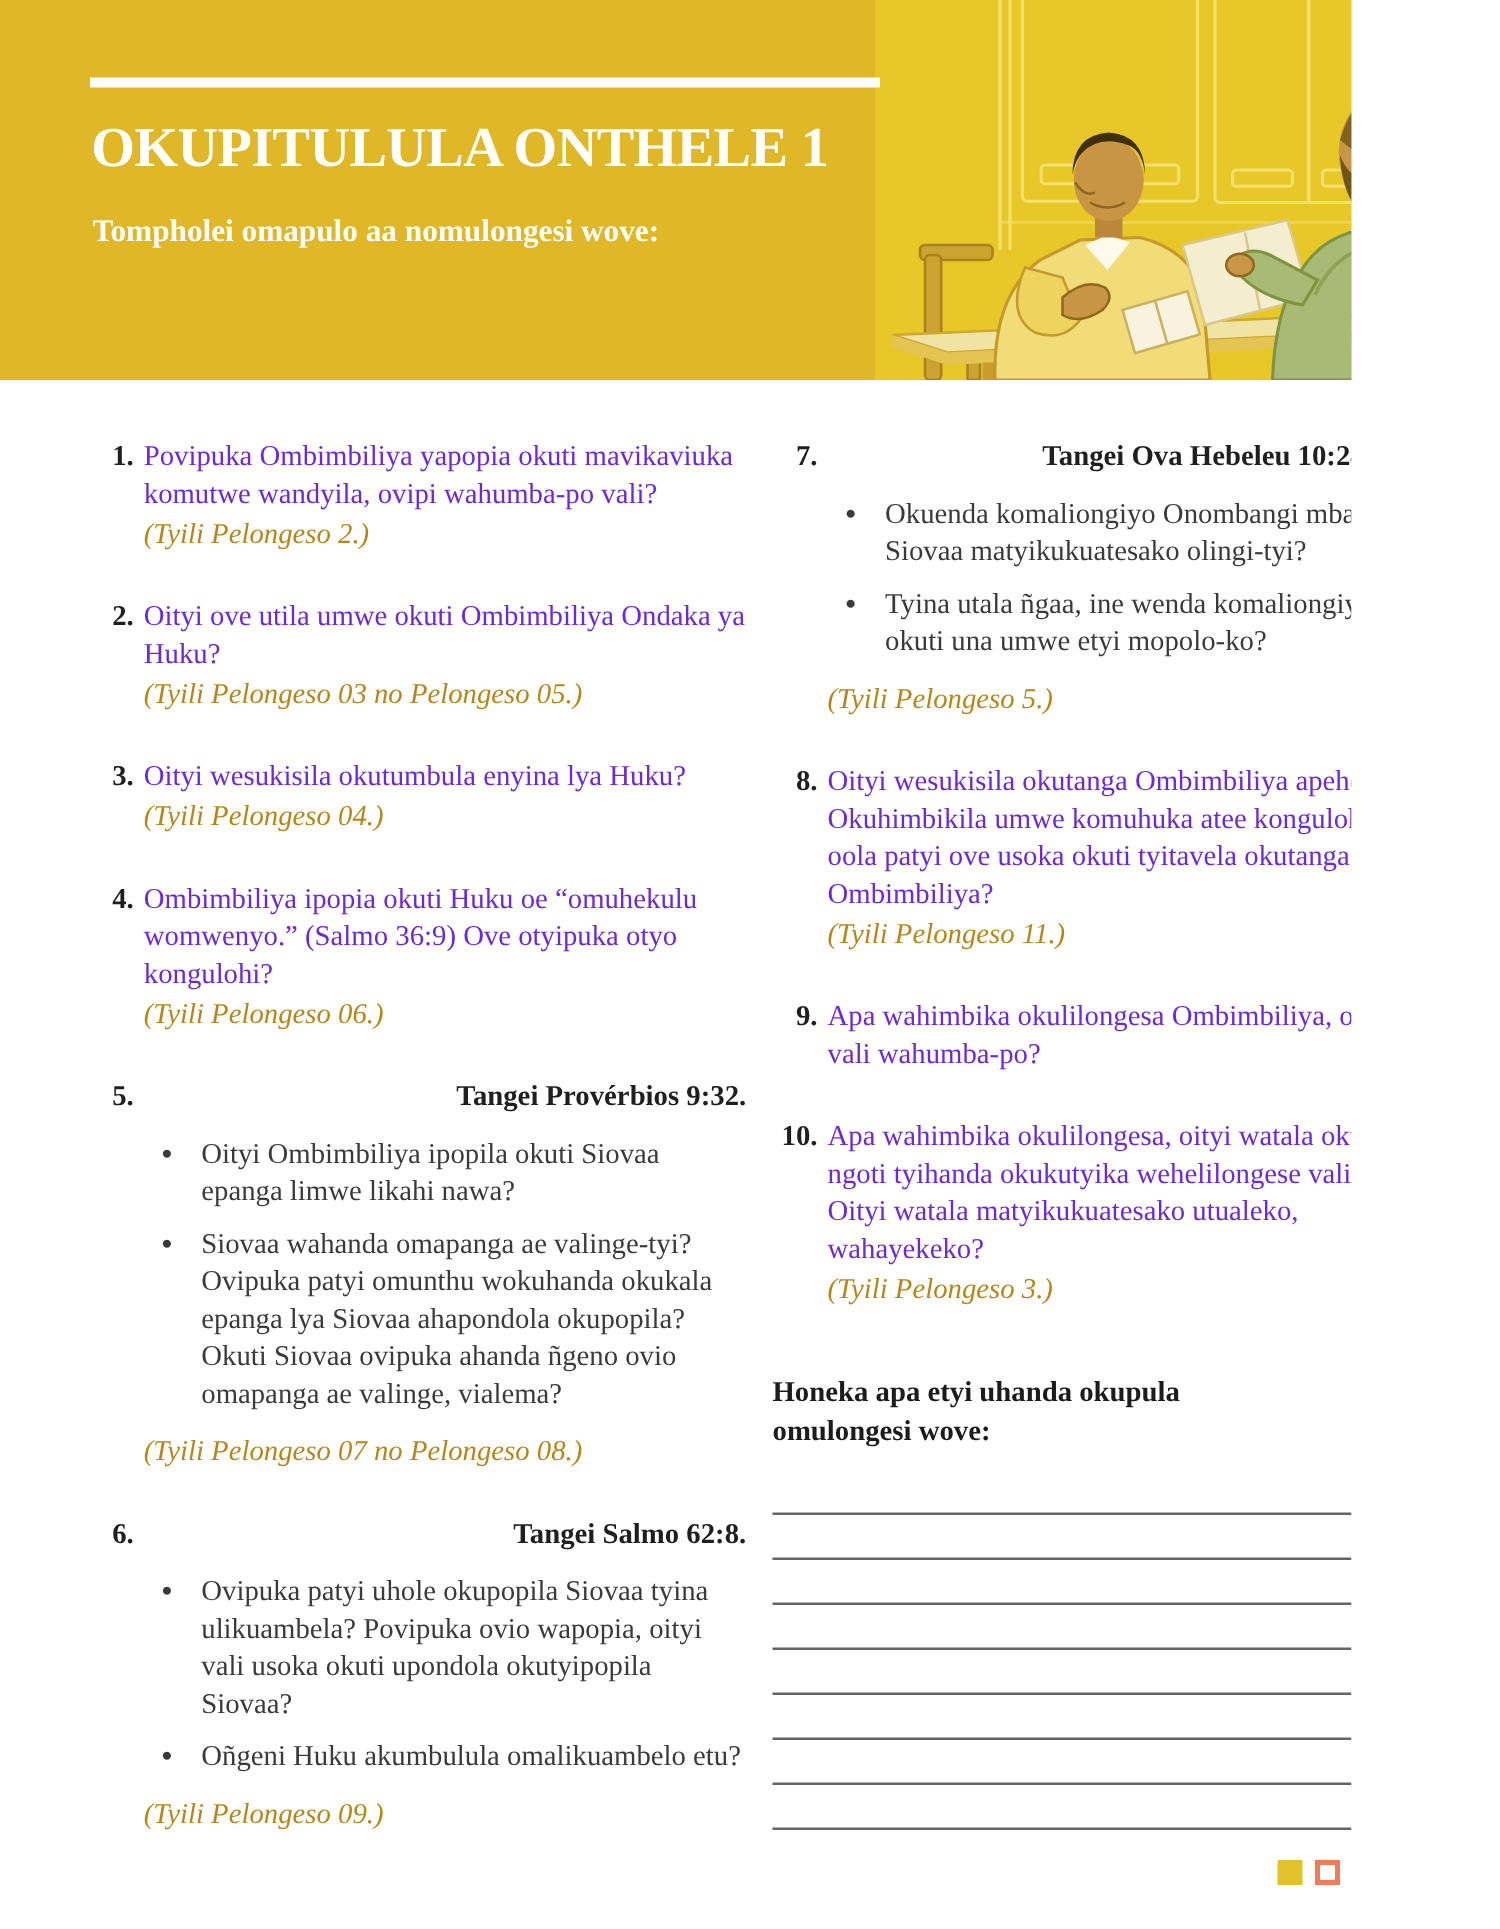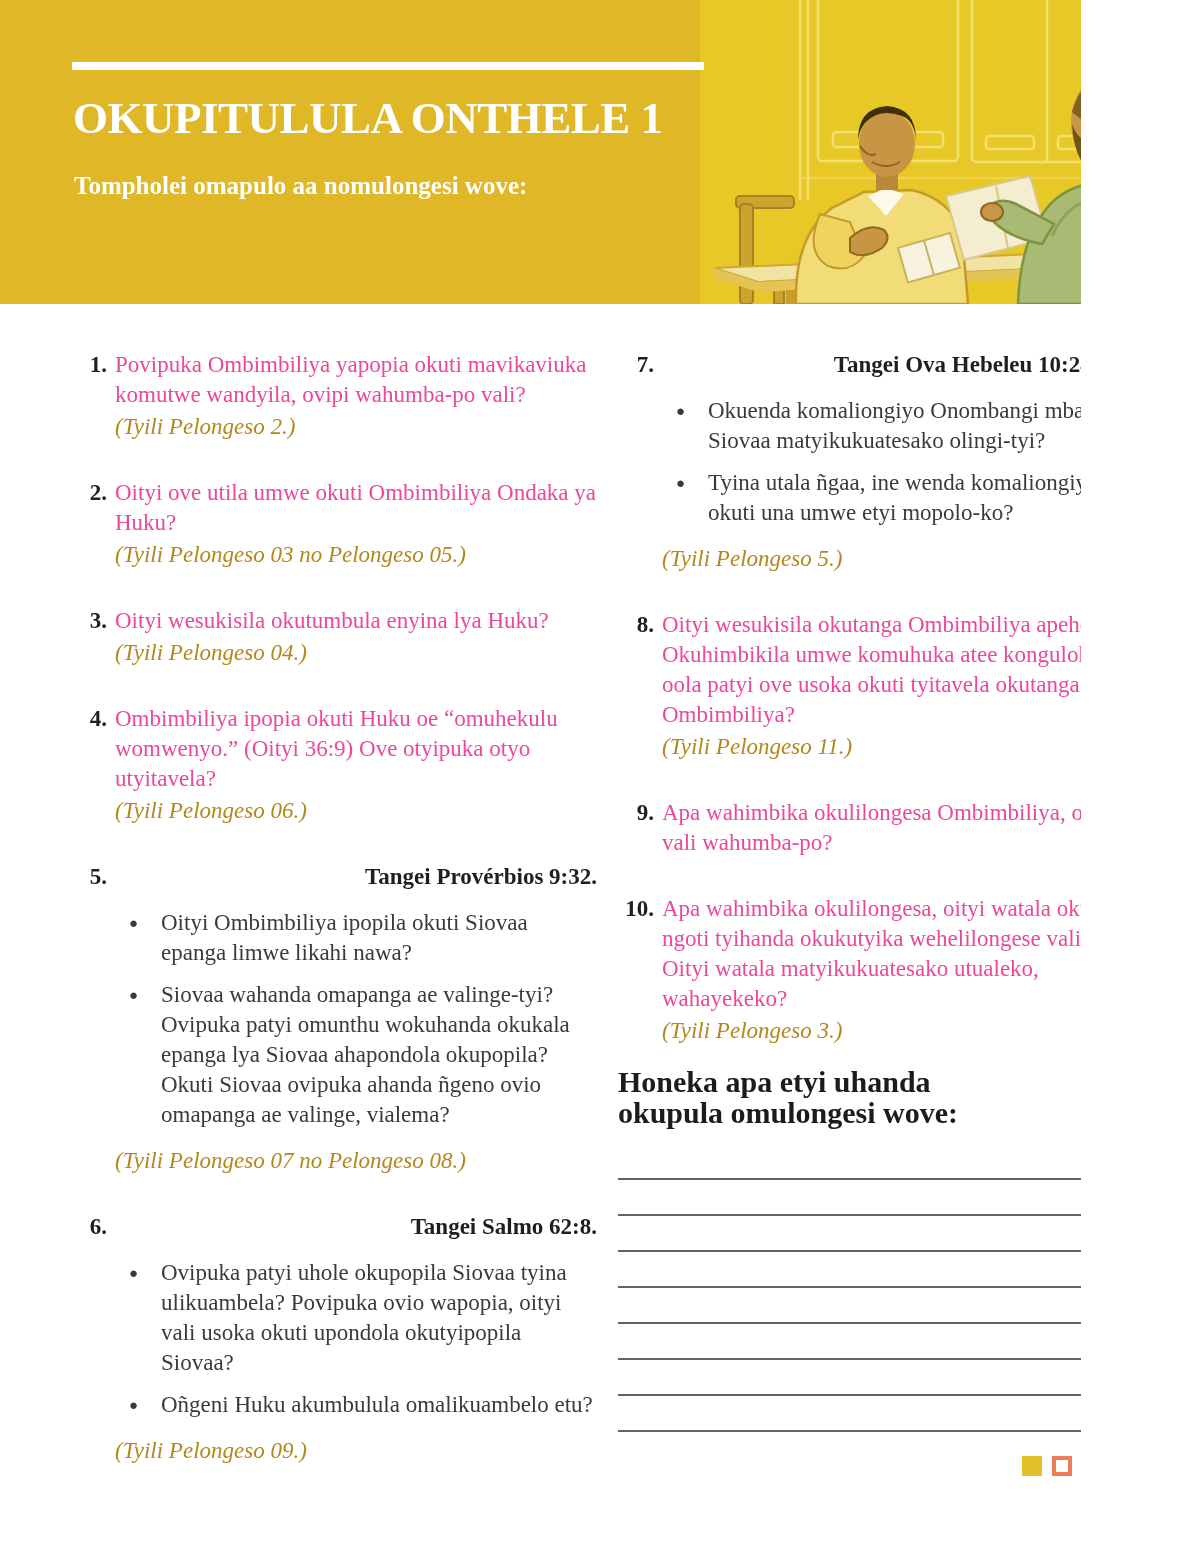--- a/index.html
+++ b/index.html
@@ -17,31 +17,31 @@
   
   .col{position:absolute;top:350px;font-size:23px;line-height:30px;}
   .col-left{left:85px;width:512px;}
   .col-right{left:618px;width:514px;}
 
   .q{display:flex;margin-bottom:36px;}
   .q-num{flex:0 0 22px;margin-right:8px;font-weight:700;color:#1f1f1f;text-align:right;}
   .col-right .q-num{flex:0 0 36px;}
   .q-body{flex:1;min-width:0;}
   .q-heading{font-weight:700;color:#1f1f1f;text-align:right;}
-  .q-text{color:#ec4899;}
+  .q-text{color:#6d28d9;}
 
   ul.bullets{list-style:none;margin:16px 0 16px 0;padding:0;}
   ul.bullets li{position:relative;padding-left:46px;margin-bottom:12px;}
   .bullet-dot{position:absolute;left:14px;top:0;font-size:15px;color:#3a3a3a;}
 
   .ref{margin-top:2px;font-style:italic;color:#B5871B;}
   .ref:empty{display:none;}
 
-  .write-prompt{font-weight:700;color:#1c1c1c;font-size:30px;line-height:31px;
-                max-width:392px;margin-top:20px;}
+  .write-prompt{font-weight:700;color:#1c1c1c;font-size:23px;line-height:31px;
+                max-width:392px;margin-top:52px;}
 
   .answer-lines{margin-top:16px;}
   .answer-line{height:34px;border-bottom:2px solid #646464;}
 
   .progress-squares{display:flex;justify-content:flex-end;gap:10px;margin-top:24px;}
   .progress-square{width:20px;height:20px;box-sizing:border-box;}
 </style>
 </head>
 <body>
 
@@ -146,21 +146,21 @@
       <div class="q-num">3.</div>
       <div class="q-body">
         <div class="q-text">Oityi wesukisila okutumbula enyina lya Huku?</div>
         <div class="ref">(Tyili Pelongeso 04.)</div>
       </div>
     </div>
 
     <div class="q">
       <div class="q-num">4.</div>
       <div class="q-body">
-        <div class="q-text">Ombimbiliya ipopia okuti Huku oe “omuhekulu womwenyo.” (Oityi 36:9) Ove otyipuka otyo utyitavela?</div>
+        <div class="q-text">Ombimbiliya ipopia okuti Huku oe “omuhekulu womwenyo.” (Salmo 36:9) Ove otyipuka otyo kongulohi?</div>
         <div class="ref">(Tyili Pelongeso 06.)</div>
       </div>
     </div>
 
     <div class="q">
       <div class="q-num">5.</div>
       <div class="q-body">
         <div class="q-heading">Tangei Provérbios 9:32.</div>
         <ul class="bullets">
           <li>

